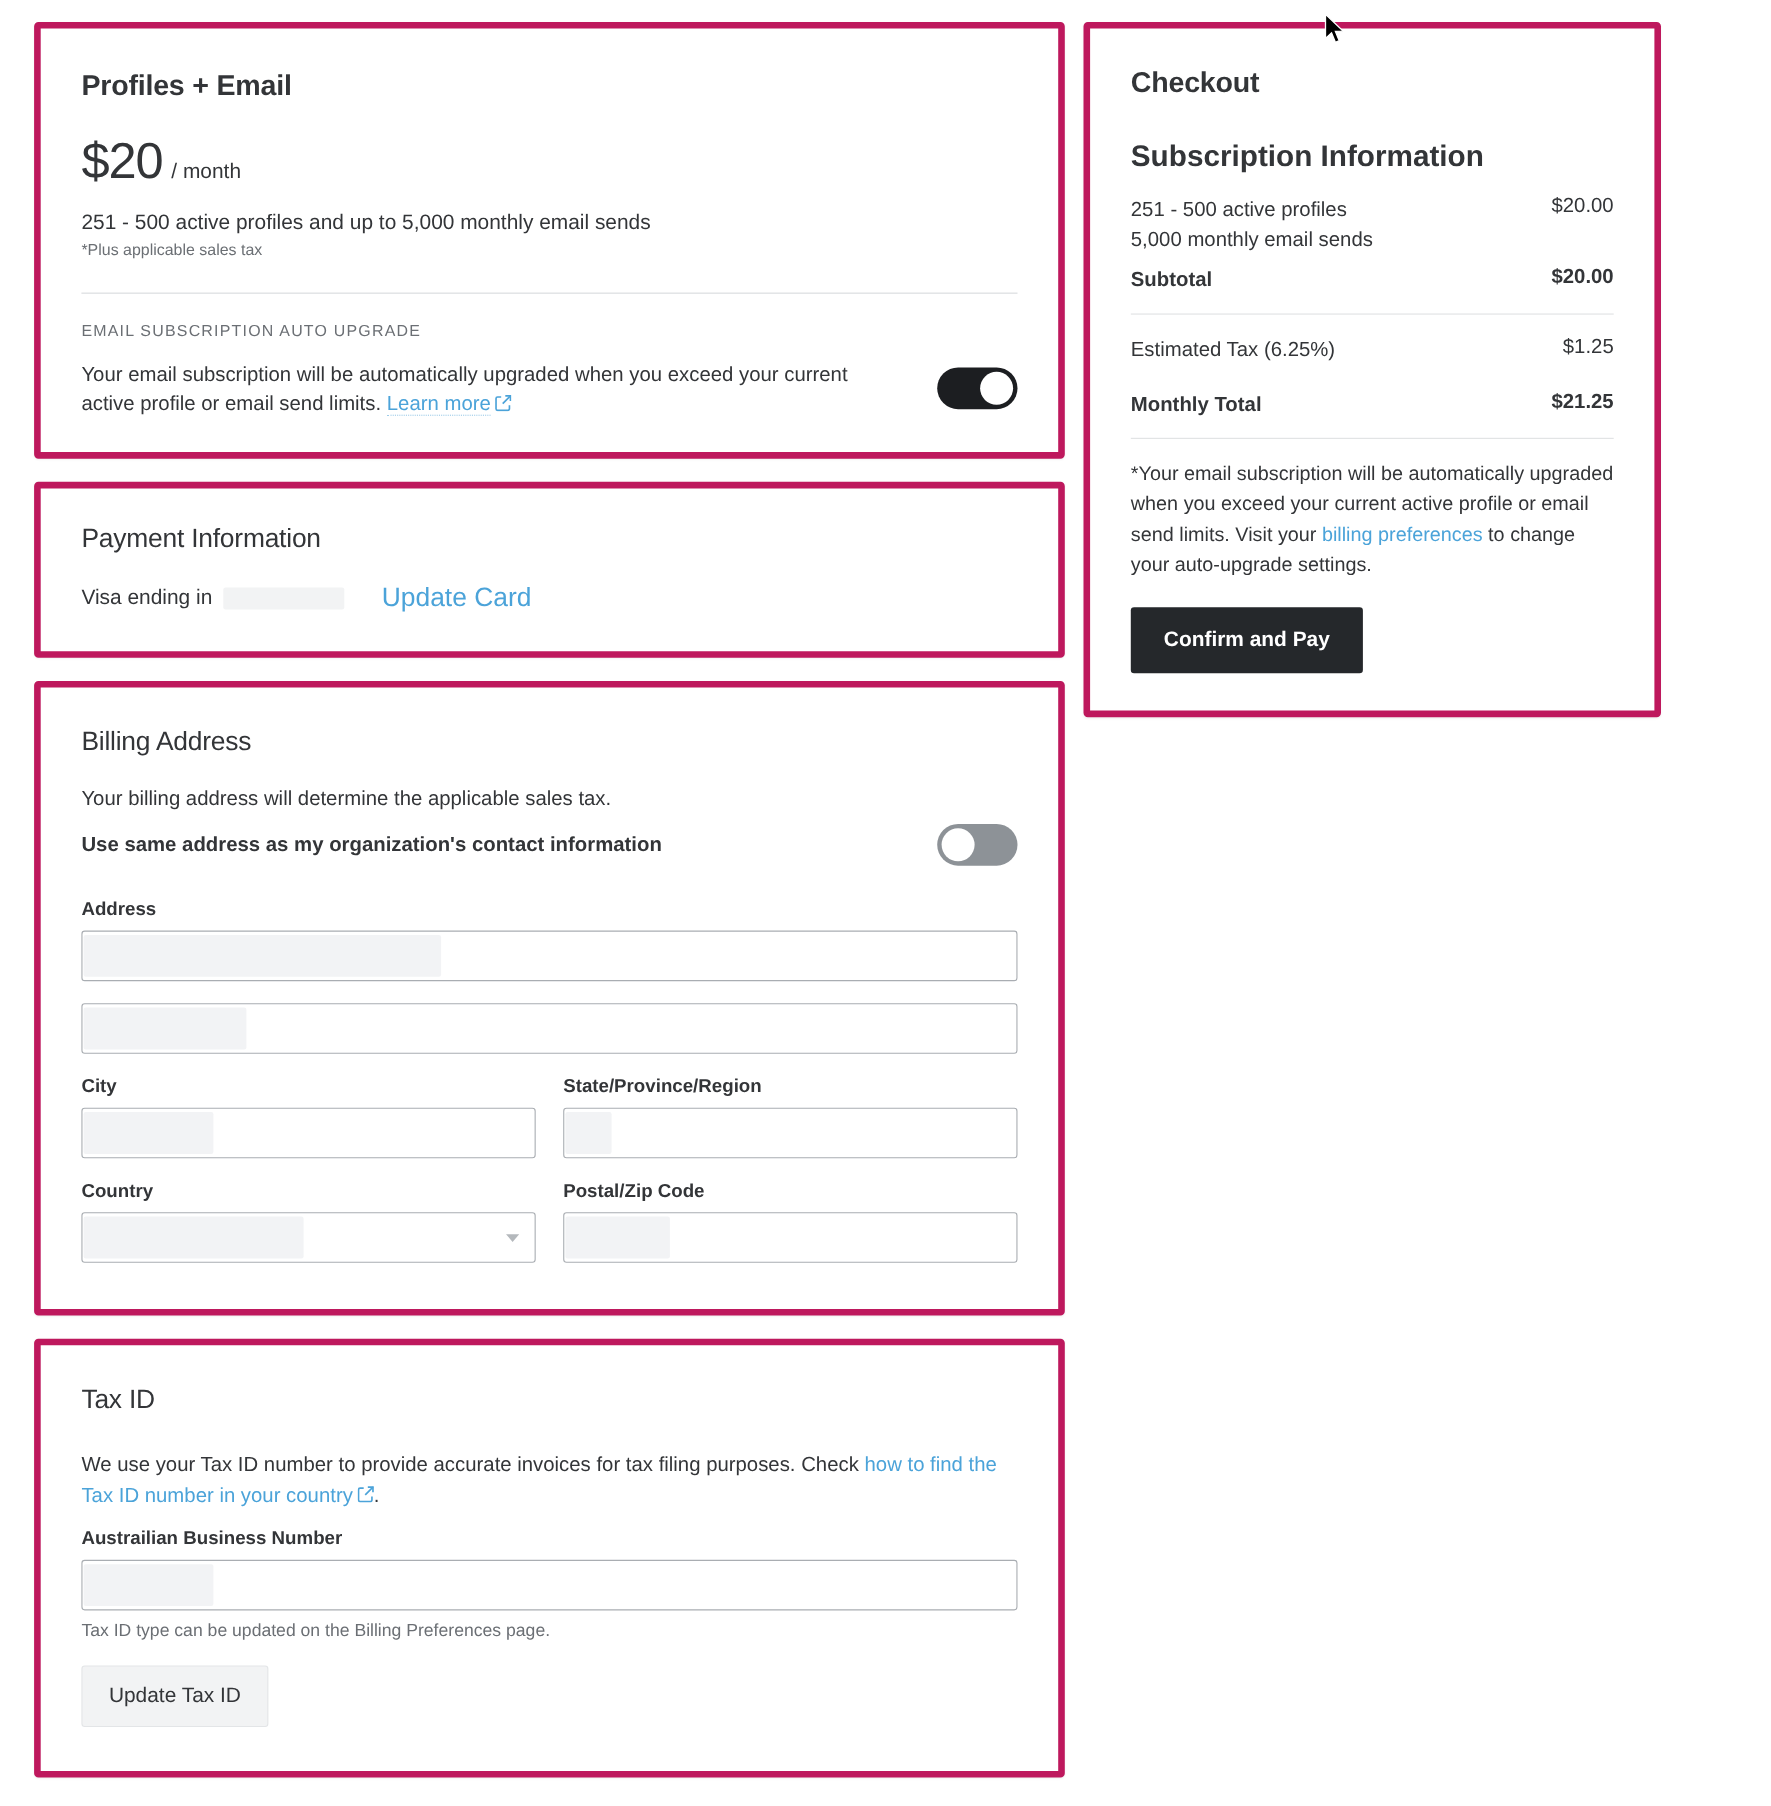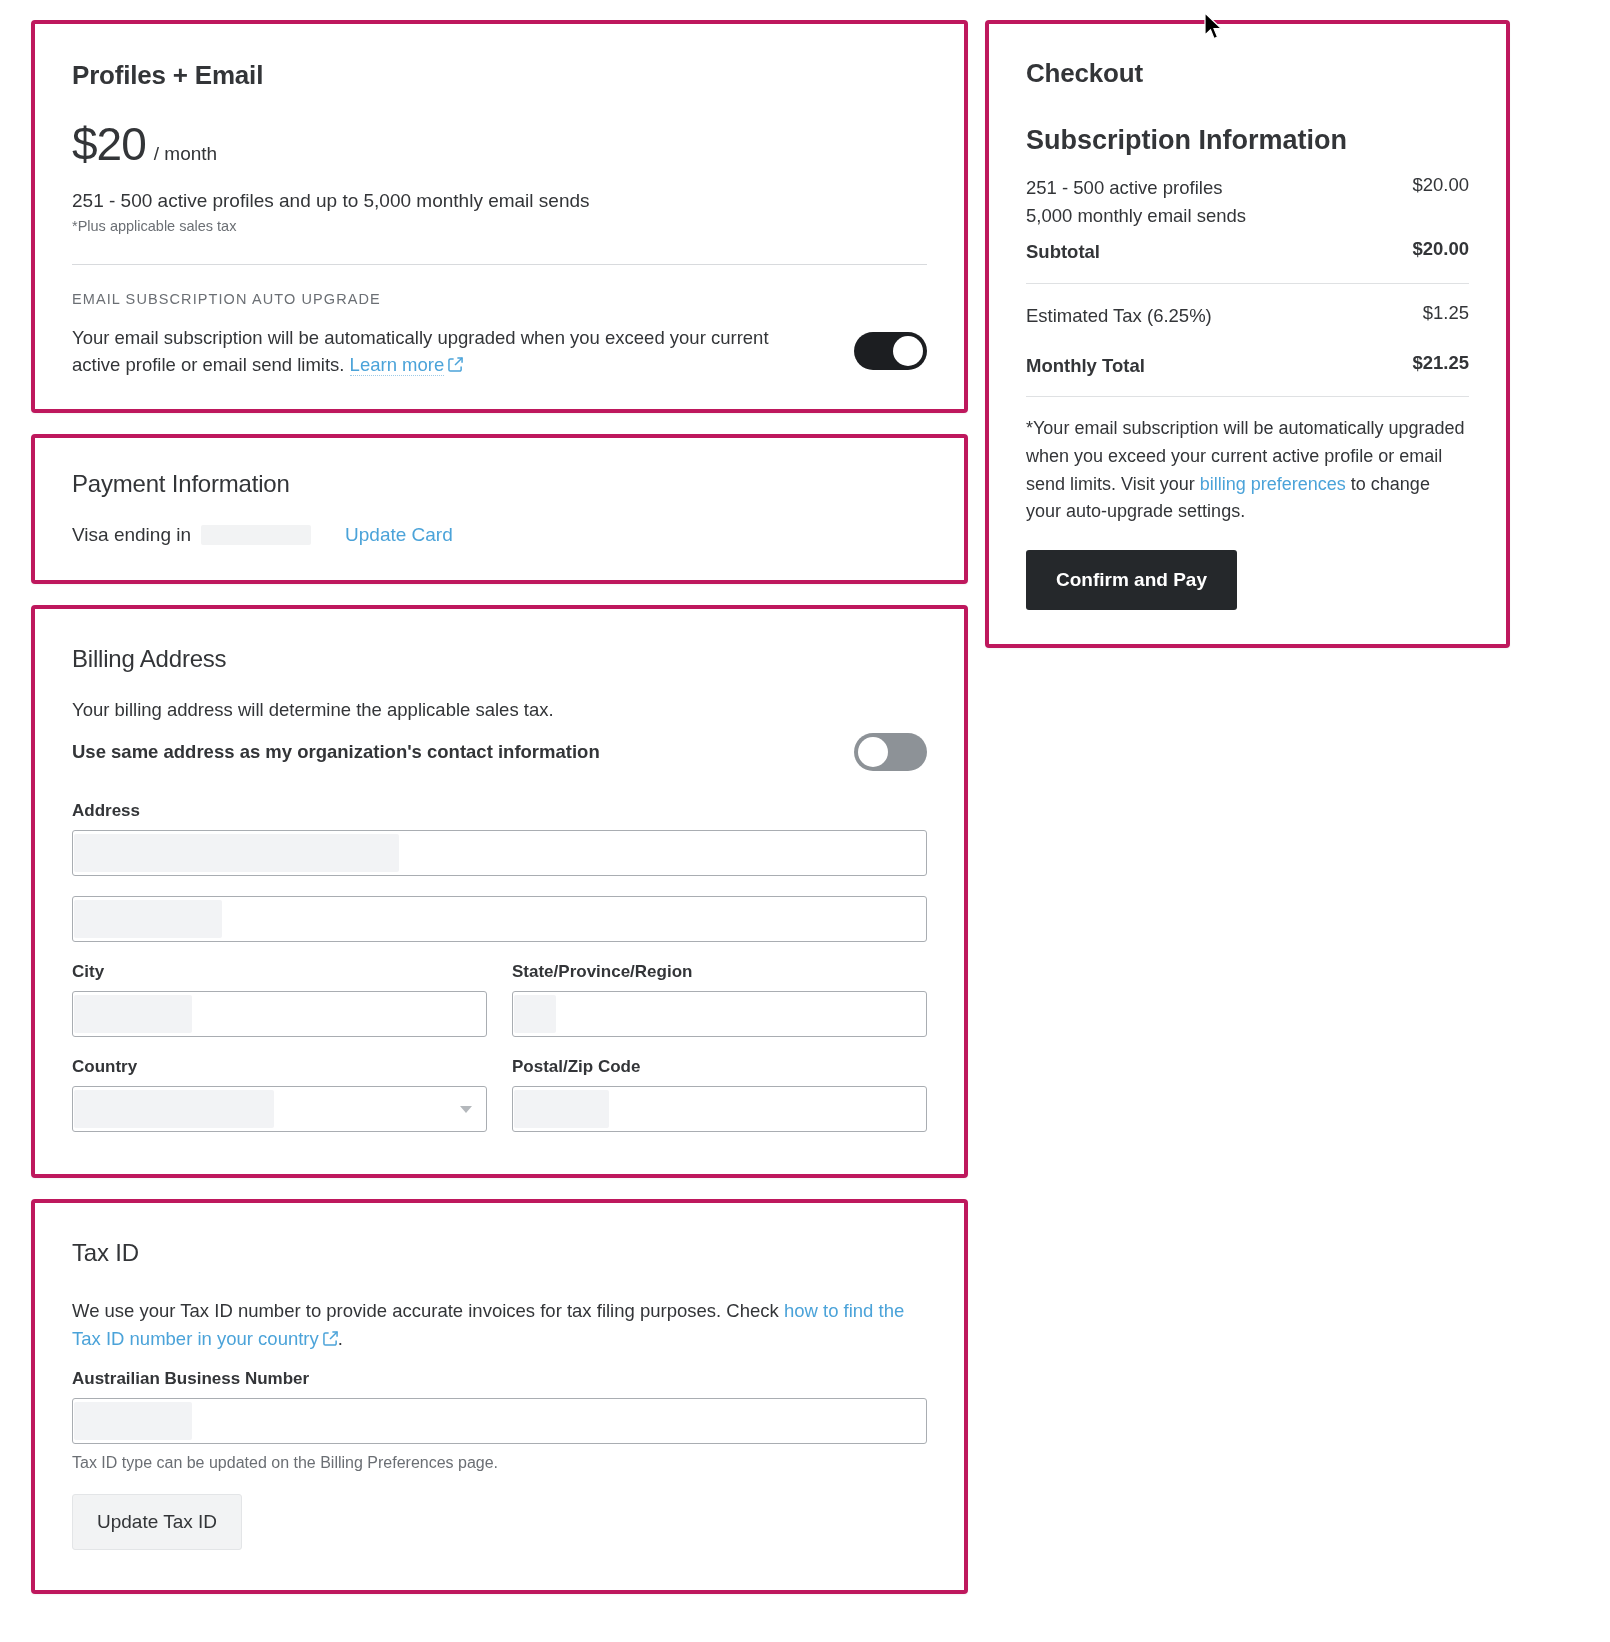--- a/index.html
+++ b/index.html
@@ -23,21 +23,21 @@
     width: 937px;
   }
   .col-right {
     position: absolute;
     left: 985px;
     top: 20px;
     width: 525px;
   }
   .card {
     background: #ffffff;
-    border: 4px solid #be185d;
+    border: 6px solid #be185d;
     border-radius: 4px;
     box-shadow: 0 1px 2px rgba(0,0,0,0.05);
     margin-bottom: 21px;
   }
   .card-pad {
     padding: 36px 37px 30px 37px;
   }
 
   
   .plan-title {
@@ -150,21 +150,21 @@
     font-size: 19px;
   }
   .pay-label { color: #333538; }
   .redact {
     background: #f2f3f4;
     border-radius: 2px;
     display: inline-block;
   }
   .update-card-link {
     color: #4ba3d9;
-    font-size: 19px;
+    font-size: 24px;
     text-decoration: none;
     cursor: pointer;
   }
 
   
   .addr-pad { padding: 36px 37px 42px 37px; }
   .addr-desc {
     font-size: 18.5px;
     color: #333538;
     margin-bottom: 12px;

